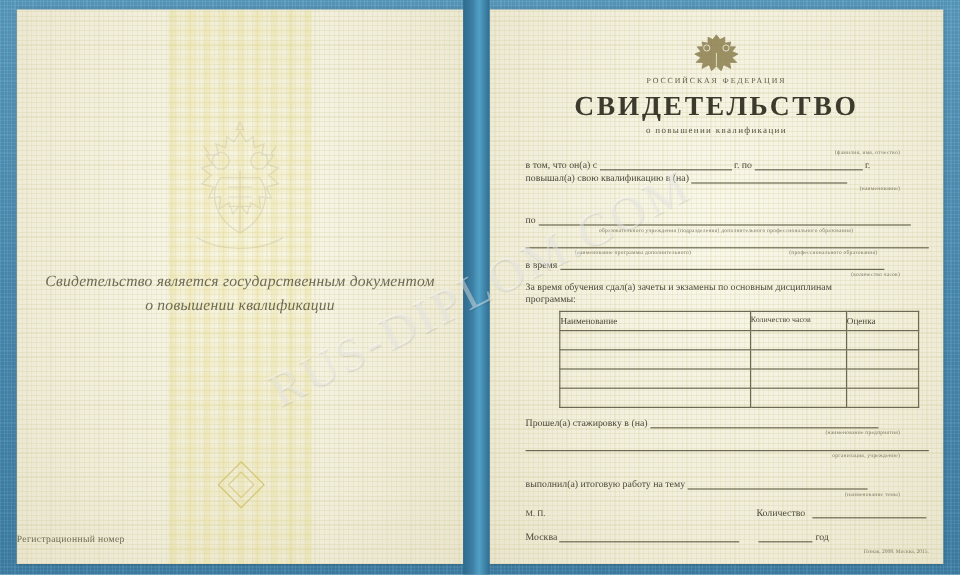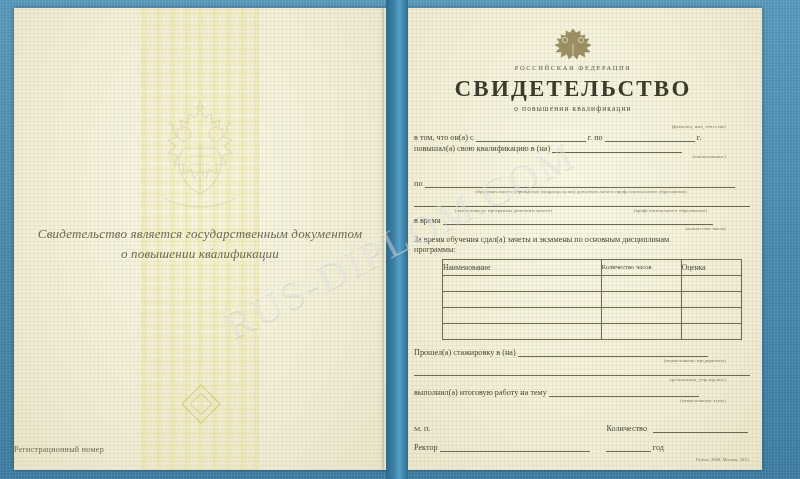--- a/index.html
+++ b/index.html
@@ -48,21 +48,21 @@
     height: 462px;
     background: #f2f0dd;
     box-shadow: 0 0 4px rgba(0,0,0,0.35);
     overflow: hidden;
   }
   .page-left {
     left: 14px;
     width: 372px;
   }
   .page-right {
-    left: 384px;
+    left: 408px;
     width: 378px;
   }
   
   .page::before {
     content: "";
     position: absolute;
     inset: 0;
     background:
       repeating-linear-gradient(0deg, rgba(200,195,140,0.22) 0 1px, rgba(255,255,255,0) 1px 4px),
       repeating-linear-gradient(90deg, rgba(205,200,150,0.18) 0 1px, rgba(255,255,255,0) 1px 4px),
@@ -420,36 +420,36 @@
           <span class="lbl">Прошел(а) стажировку в (на)</span>
           <span class="rule" style="width:190px"></span>
         </div>
         <div class="hint right">(наименование предприятия)</div>
 
         <div class="row">
           <span class="rule" style="width:336px"></span>
         </div>
         <div class="hint right">организация, учреждение)</div>
 
-        <div class="row" style="margin-top:6px">
+        <div class="row" style="margin-top:17px">
           <span class="lbl">выполнил(а) итоговую работу на тему</span>
           <span class="rule" style="width:150px"></span>
         </div>
         <div class="hint right">(наименование темы)</div>
 
 
-        <div class="row sig" style="margin-top:20px; display:flex; align-items:flex-end; justify-content:space-between;">
+        <div class="row sig" style="margin-top:8px; display:flex; align-items:flex-end; justify-content:space-between;">
           <span class="mp">М. П.</span>
           <span style="margin-left:auto">Количество</span>
           <span class="rule" style="width:95px; margin-left:6px"></span>
         </div>
       </div>
 
       <div class="city-row">
-        <span>Ректор</span>
+        <span>Москва</span>
         <span class="rule" style="width:150px"></span>
         <span class="rule" style="width:45px; margin-left:14px"></span>
         <span>год</span>
       </div>
 
       <div class="footer-print">Гознак, 2008. Москва, 2015.</div>
     </div>
   </div>
 
   <div class="wm">

